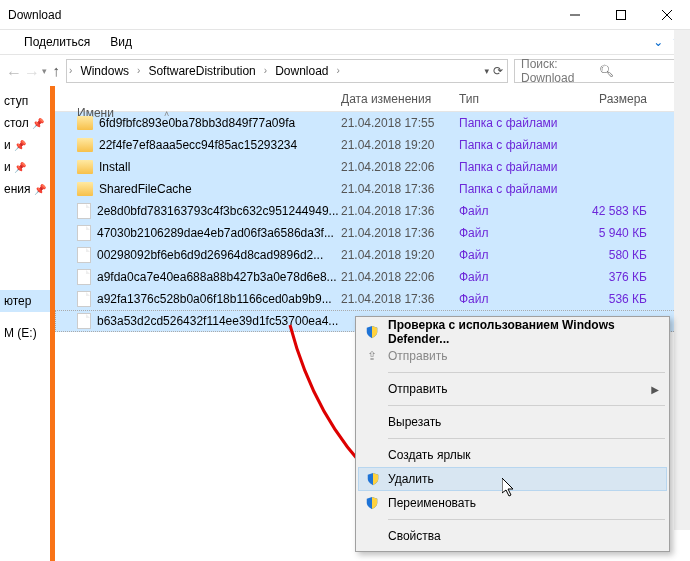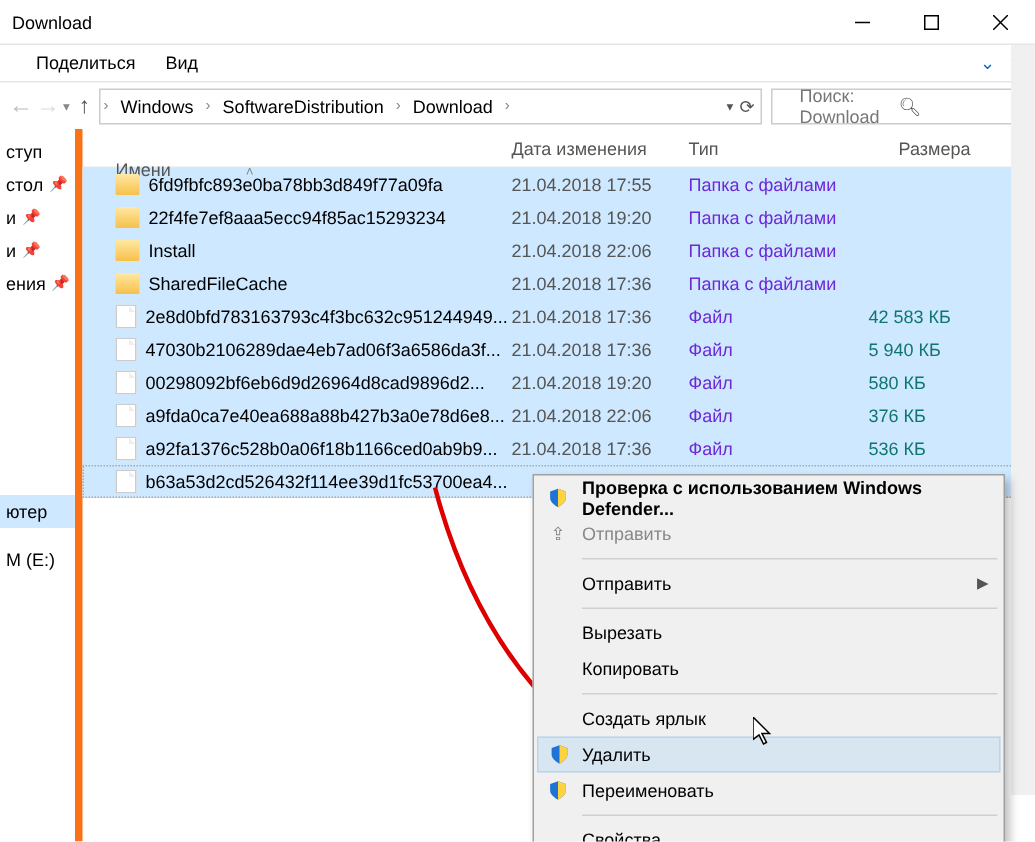--- a/index.html
+++ b/index.html
@@ -11,41 +11,41 @@
   .menubar { height: 24px; display: flex; align-items: center; padding-left: 24px; gap: 20px; font-size: 12px; }
   .ribbon-toggle { margin-left: auto; padding-right: 10px; display: flex; gap: 10px; align-items: center; color: #0066cc; }
   .ribbon-toggle span { color: #0066cc; }
   .addr-row { height: 32px; display: flex; align-items: center; padding: 3px 6px; gap: 6px; border-top: 1px solid #e5e5e5; }
   .nav-arrows { display: flex; align-items: center; gap: 2px; color: #888; }
   .nav-arrows .enabled { color: #555; }
   .breadcrumb { flex: 1; height: 24px; border: 1px solid #ccc; display: flex; align-items: center; background: #fff; }
   .bc-seg { padding: 0 6px; font-size: 12px; }
   .bc-sep { color: #888; padding: 0 2px; font-size: 10px; }
   .bc-actions { margin-left: auto; display: flex; align-items: center; gap: 4px; padding-right: 4px; color: #555; }
-  .search { width: 170px; height: 24px; border: 1px solid #ccc; display: flex; align-items: center; padding: 0 18px; color: #777; }
+  .search { width: 170px; height: 24px; border: 1px solid #ccc; display: flex; align-items: center; padding: 0 6px; color: #777; }
   .search span { flex: 1; }
   .main { display: flex; height: calc(100% - 86px); }
   .nav-pane { width: 55px; border-right: 5px solid #f97316; padding-top: 4px; }
   .nav-item { height: 22px; display: flex; align-items: center; padding: 0 4px; gap: 4px; font-size: 12px; white-space: nowrap; overflow: hidden; }
-  .nav-item.sel { background: #cde8ff; margin-top: 40px; }
+  .nav-item.sel { background: #cde8ff; }
   .pin { color: #666; font-size: 10px; }
   .filelist { flex: 1; }
   .cols { display: flex; height: 26px; border-bottom: 1px solid #e5e5e5; align-items: center; color: #555; font-size: 12px; }
   .col-name { width: 286px; padding-left: 22px; margin-top: 28px; }
   .col-date { width: 118px; }
   .col-type { width: 120px; }
   .col-size { width: 76px; text-align: right; padding-right: 8px; }
   .sort-arrow { display: inline-block; margin-left: 50px; color: #888; font-size: 9px; }
   .row { display: flex; height: 22px; align-items: center; font-size: 12px; }
   .row.sel { background: #cde8ff; }
   .row.focus { background: #cde8ff; outline: 1px dotted #aaa; outline-offset: -1px; }
   .cell-name { width: 286px; padding-left: 22px; display: flex; align-items: center; gap: 6px; white-space: nowrap; overflow: hidden; }
   .cell-date { width: 118px; color: #555; }
   .cell-type { width: 120px; color: #6d28d9; }
-  .cell-size { width: 76px; text-align: left; padding-right: 8px; color: #0f766e; }
+  .cell-size { width: 76px; text-align: right; padding-right: 8px; color: #6d28d9; }
   .ico-folder { width: 16px; height: 14px; background: linear-gradient(#ffe9a2,#f7c04a); border-radius: 1px; flex-shrink: 0; position: relative; }
   .ico-folder:before { content: ""; position: absolute; top: -3px; left: 0; width: 7px; height: 3px; background: #f7c04a; border-radius: 1px 1px 0 0; }
   .ico-file { width: 14px; height: 16px; background: #fff; border: 1px solid #ccc; flex-shrink: 0; position: relative; }
   .ico-file:before { content: ""; position: absolute; top: 0; right: 0; border-left: 4px solid #eee; border-top: 4px solid #fff; }
   .ctxmenu { position: absolute; left: 355px; top: 316px; width: 315px; background: #f0f0f0; border: 1px solid #a0a0a0; box-shadow: 3px 3px 6px rgba(0,0,0,.25); padding: 3px 2px; z-index: 50; }
   .ctx-item { height: 24px; display: flex; align-items: center; padding-left: 30px; position: relative; font-size: 12px; }
   .ctx-item.hover { background: #d8e6f2; border: 1px solid #b8d6ef; padding-left: 29px; height: 24px; }
   .ctx-item.bold { font-weight: 600; }
   .ctx-item .ico { position: absolute; left: 6px; width: 16px; height: 16px; display: flex; align-items: center; justify-content: center; }
   .ctx-item .arrow { margin-left: auto; margin-right: 8px; color: #555; font-size: 10px; }
@@ -275,23 +275,20 @@
   </div>
   <div class="ctx-sep"></div>
   <div class="ctx-item">
     <span>Отправить</span>
     <span class="arrow">▶</span>
   </div>
   <div class="ctx-sep"></div>
   <div class="ctx-item">
       <span>Вырезать</span>
     </div>
-  <div class="ctx-item">
-      <span>Копировать</span>
-    </div>
   <div class="ctx-sep"></div>
   <div class="ctx-item">
       <span>Создать ярлык</span>
     </div>
   <div class="ctx-item hover">
     <span class="ico">
         <svg class="shield" viewBox="0 0 16 16">
           <path d="M8 1 L14 3 V8 C14 12 8 15 8 15 C8 15 2 12 2 8 V3 Z" fill="#1e73d6"></path>
           <path d="M8 1 L14 3 V8 C14 12 8 15 8 15 V1 Z" fill="#ffd23f"></path>
         </svg>

